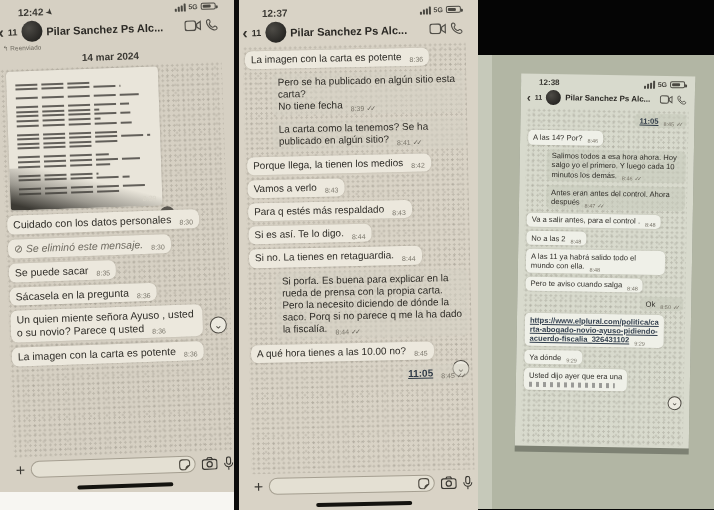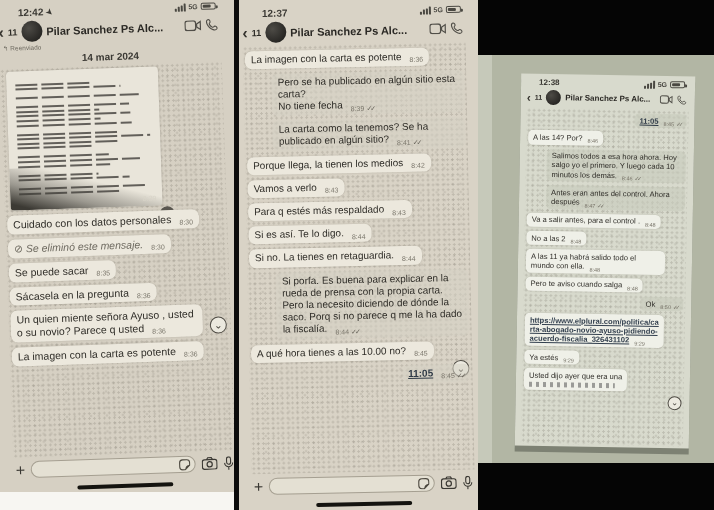--- a/index.html
+++ b/index.html
@@ -7,21 +7,21 @@
   .stage{position:relative;width:714px;height:510px;background:#060606;overflow:hidden;
          font-family:"Liberation Sans","DejaVu Sans",sans-serif;color:#2f2d28;}
 
   
   .photo{position:absolute;overflow:hidden;}
   .photo-left{left:0;top:0;width:234px;height:492px;background:#d6d0c3;}
   .white-strip{position:absolute;left:0;top:492px;width:234px;height:18px;background:#f7f6f2;}
   .photo-mid{left:239px;top:0;width:239px;height:510px;background:#d9d3c6;}
   .gap-col{position:absolute;left:234px;top:0;width:5px;height:510px;background:#0c0c0c;}
   .right-col{position:absolute;left:478px;top:0;width:236px;height:510px;background:#050505;}
-  .photo-green{position:absolute;left:0;top:55px;width:236px;height:408px;background:#b2b6a4;}
+  .photo-green{position:absolute;left:0;top:55px;width:236px;height:454px;background:#b2b6a4;}
   .photo-green::before{content:"";position:absolute;left:0;top:0;width:14px;height:100%;background:#c6c9ba;}
   .phone-card{position:absolute;left:40px;top:20px;width:174px;height:372px;background:#d8dacd;
               transform:rotate(1deg);box-shadow:0 6px 0 rgba(60,65,55,.45);overflow:hidden;}
 
   
   .noisy{background-image:
       radial-gradient(rgba(95,90,78,.20) 1px,transparent 1.4px),
       radial-gradient(rgba(95,90,78,.13) 1px,transparent 1.7px);
       background-size:5px 5px,8px 8px;background-position:0 0,3px 2px;}
 
@@ -307,21 +307,21 @@
           <div class="msg out"><span class="timebig">11:05</span><span class="mtime">8:45<span class="ticks">✓✓</span></span></div>
               <div class="msg in"><span>A las 14? Por?</span><span class="mtime">8:46</span></div>
               <div class="msg out"><span>Salimos todos a esa hora ahora. Hoy salgo yo el primero. Y luego cada 10 minutos los demás.</span><span class="mtime">8:46<span class="ticks">✓✓</span></span></div>
               <div class="msg out"><span>Antes eran antes del control. Ahora después</span><span class="mtime">8:47<span class="ticks">✓✓</span></span></div>
               <div class="msg in"><span>Va a salir antes, para el control .</span><span class="mtime">8:48</span></div>
               <div class="msg in"><span>No a las 2</span><span class="mtime">8:48</span></div>
               <div class="msg in"><span>A las 11 ya habrá salido todo el mundo con ella.</span><span class="mtime">8:48</span></div>
               <div class="msg in"><span>Pero te aviso cuando salga</span><span class="mtime">8:48</span></div>
               <div class="msg out"><span>Ok</span><span class="mtime">8:50<span class="ticks">✓✓</span></span></div>
               <div class="msg in"><span class="linktxt">https://www.elplural.com/politica/carta-abogado-novio-ayuso-pidiendo-acuerdo-fiscalia_326431102</span><span class="mtime">9:29</span></div>
-              <div class="msg in"><span>Ya estés</span><span class="mtime">9:29</span></div>
+              <div class="msg in"><span>Ya dónde</span><span class="mtime">9:29</span></div>
               <div class="msg in"><span>Usted dijo ayer que era una</span><span class="cutline"></span></div>
             </div>
         </div>
       </div>
     </div>
   </div>
 
 </div>
 
 </body></html>

